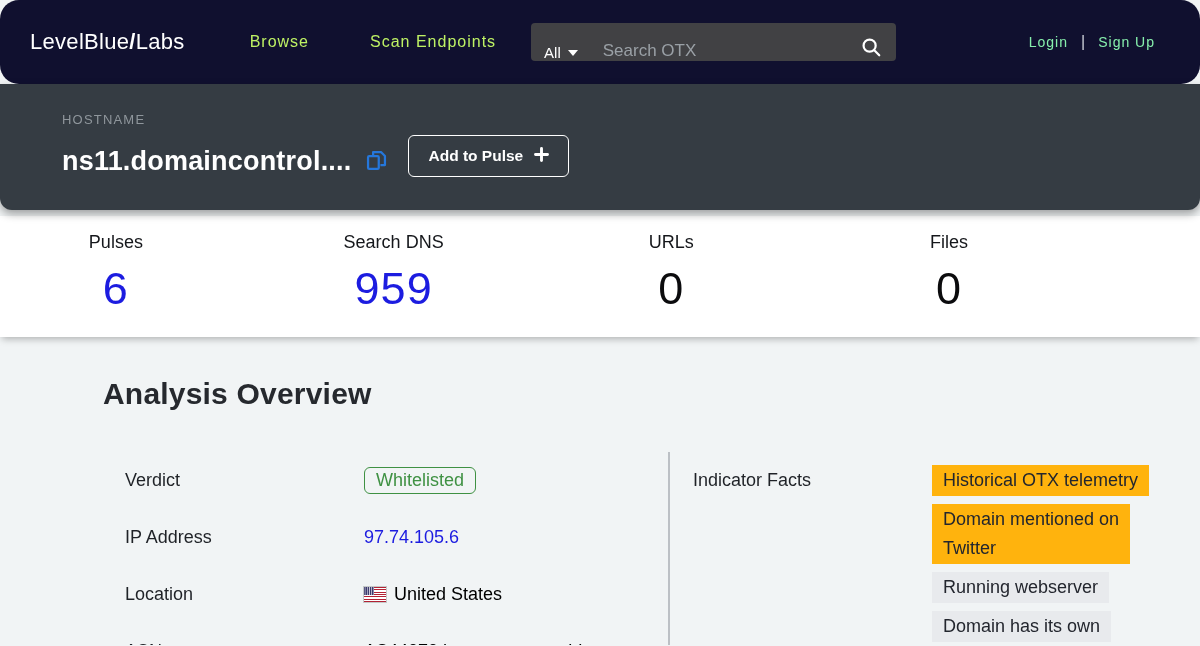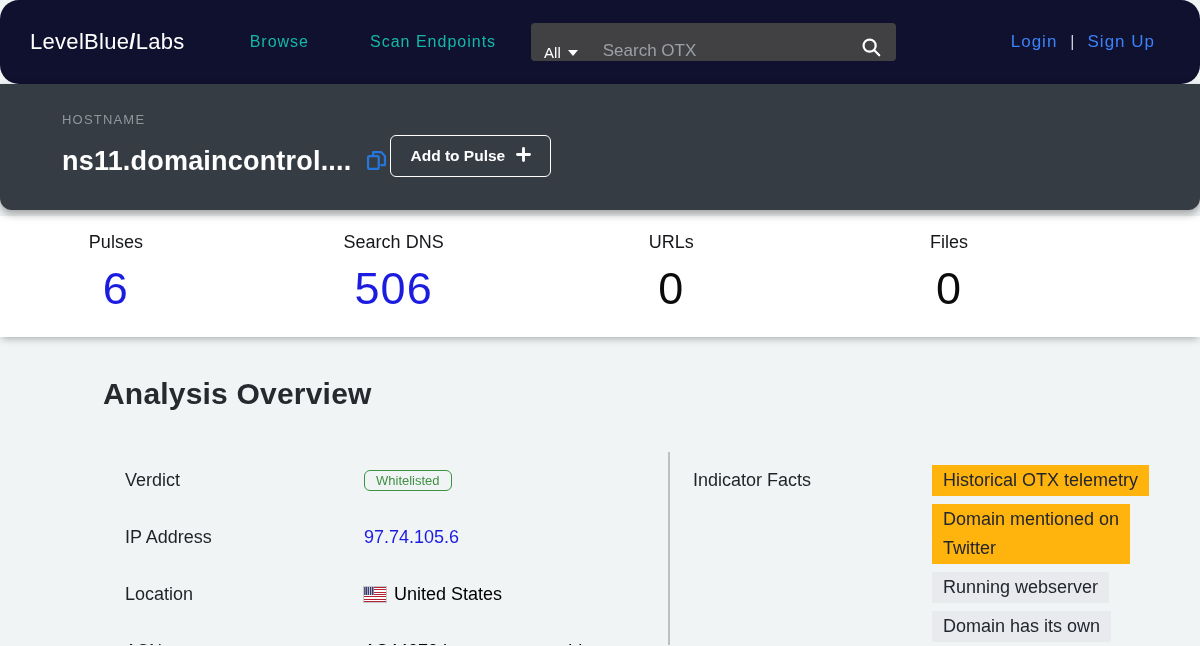--- a/index.html
+++ b/index.html
@@ -13,55 +13,55 @@
   
   .nav {
     height:84px; background:var(--nav-bg,#10102F);
     display:flex; align-items:center;
     padding:0 45px 0 30px;
     border-radius:19px;
   }
   .logo { color:#fff; font-size:22px; letter-spacing:.3px; cursor:pointer; white-space:nowrap; }
   .logo .slash { font-weight:700; }
   .nav-link {
-    color:#14b8a6; font-size:16px; letter-spacing:1px; cursor:pointer; white-space:nowrap;
+    color:#bef264; font-size:16px; letter-spacing:1px; cursor:pointer; white-space:nowrap;
   }
   .nav-link.browse { margin-left:65px; }
   .nav-link.scan { margin-left:61px; }
   .searchbox {
     margin-left:35px; width:365px; height:38px; background:#414144;
     border-radius:4px; display:flex; align-items:flex-end; padding:0 14px 0 13px;
   }
   .search-filter { color:#fff; font-size:15px; display:flex; align-items:center; gap:7px; cursor:pointer; }
   .caret-down {
     width:0; height:0; border-left:5px solid transparent; border-right:5px solid transparent;
     border-top:6px solid #fff;
   }
   .search-input {
     flex:1; margin-left:25px; background:transparent; border:none; outline:none;
     color:#e8e8e8; font-size:17px; font-family:inherit;
   }
   .search-input::placeholder { color:#9aa0a6; }
   .search-btn { background:none; border:none; cursor:pointer; display:flex; padding:0; }
   .auth { margin-left:auto; display:flex; align-items:center; gap:13px; }
-  .auth-link { color:#3b82f6; font-size:17px; letter-spacing:1px; cursor:pointer; }
+  .auth-link { color:#86efac; font-size:14px; letter-spacing:1px; cursor:pointer; }
   .auth-sep { color:#cfd3da; font-size:16px; }
 
   
   .ind-header {
     position:relative; height:126px; background:var(--header-bg,#353C43);
     border-radius:0 0 12px 12px; box-shadow:0 4px 8px rgba(0,0,0,.35);
     padding:28px 0 0 62px; z-index:2;
   }
   .ind-type { color:#8F969C; font-size:13px; letter-spacing:1.2px; }
   .title-row { display:flex; align-items:flex-end; margin-top:8px; }
   .ind-title { color:#fff; font-size:27px; font-weight:700; letter-spacing:.2px; }
   .copy-btn { background:none; border:none; cursor:pointer; margin-left:12px; display:flex; padding:0; }
   .pulse-btn {
-    height:42px; padding:0 19px;
+    margin-left:18px; height:42px; padding:0 19px;
     background:transparent; border:1.5px solid #fff; border-radius:6px;
     color:#fff; font-size:15.5px; font-weight:700; font-family:inherit;
     display:flex; align-items:center; gap:11px; cursor:pointer;
   }
 
   
   .stats {
     margin-top:6px; height:121px; background:#fff;
     box-shadow:0 4px 7px -2px rgba(0,0,0,.28);
     overflow:hidden;
@@ -79,21 +79,21 @@
   .columns { display:flex; margin-top:41px; align-items:stretch; }
   .col-left { width:627px; flex:none; padding-left:84px; }
   .v-divider { width:2px; background:#BCC0C5; flex:none; }
   .col-right { padding-left:23px; flex:1; }
 
   .info-row { height:57px; display:flex; align-items:center; font-size:18px; }
   .info-label { width:239px; color:#1F2227; flex:none; }
   .verdict-badge {
     display:inline-block; border:1.5px solid var(--verdict-green,#3F9143);
     color:var(--verdict-green,#3F9143); border-radius:6px;
-    padding:2px 11px; font-size:13px; background:transparent;
+    padding:2px 11px; font-size:18px; background:transparent;
   }
   .ip-link { color:var(--accent-blue,#1C1CE0); text-decoration:none; cursor:pointer; }
   .loc-value { display:flex; align-items:center; gap:8px; color:#000000; }
   .flag-us {
     width:22px; height:15px; position:relative; flex:none;
     background:repeating-linear-gradient(180deg,#B22234 0 1.16px,#fff 1.16px 2.31px);
     outline:1px solid rgba(0,0,0,.18);
   }
   .flag-us::before {
     content:""; position:absolute; left:0; top:0; width:9.5px; height:8px; background:#3C3B6E;
@@ -169,21 +169,21 @@
 </div>
 
 <div class="stats">
   <div class="stats-inner">
     <div class="stat-col">
       <div class="stat-label">Pulses</div>
       <div class="stat-value accent-true">6</div>
     </div>
     <div class="stat-col">
       <div class="stat-label">Search DNS</div>
-      <div class="stat-value accent-true">506</div>
+      <div class="stat-value accent-true">959</div>
     </div>
     <div class="stat-col">
       <div class="stat-label">URLs</div>
       <div class="stat-value accent-false">0</div>
     </div>
     <div class="stat-col">
       <div class="stat-label">Files</div>
       <div class="stat-value accent-false">0</div>
     </div>
   </div>

